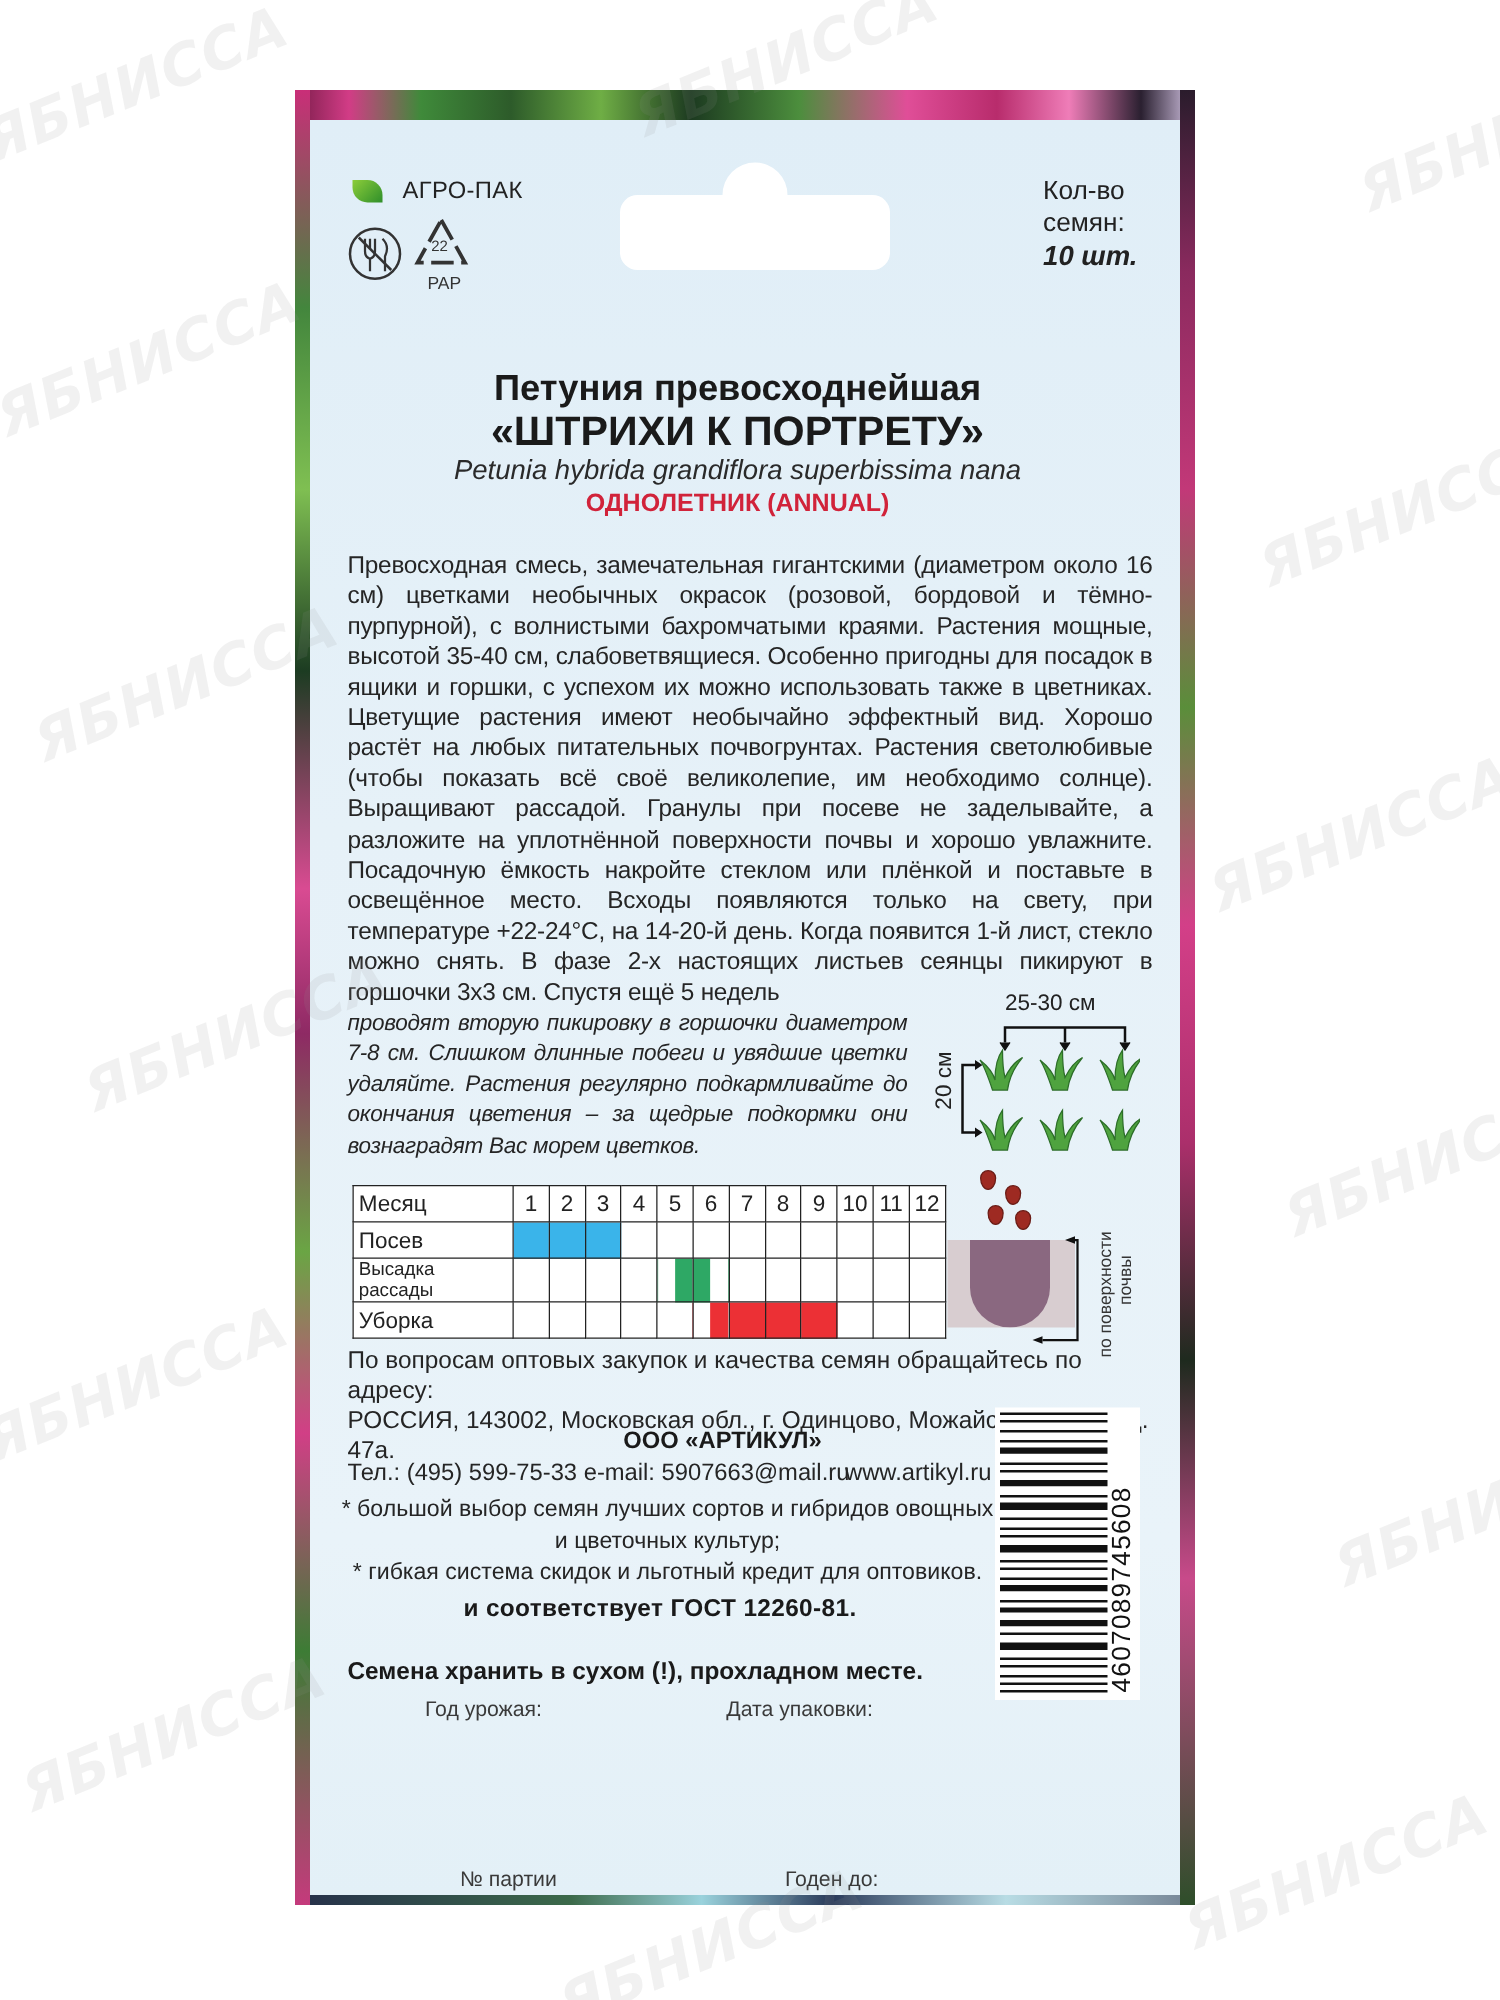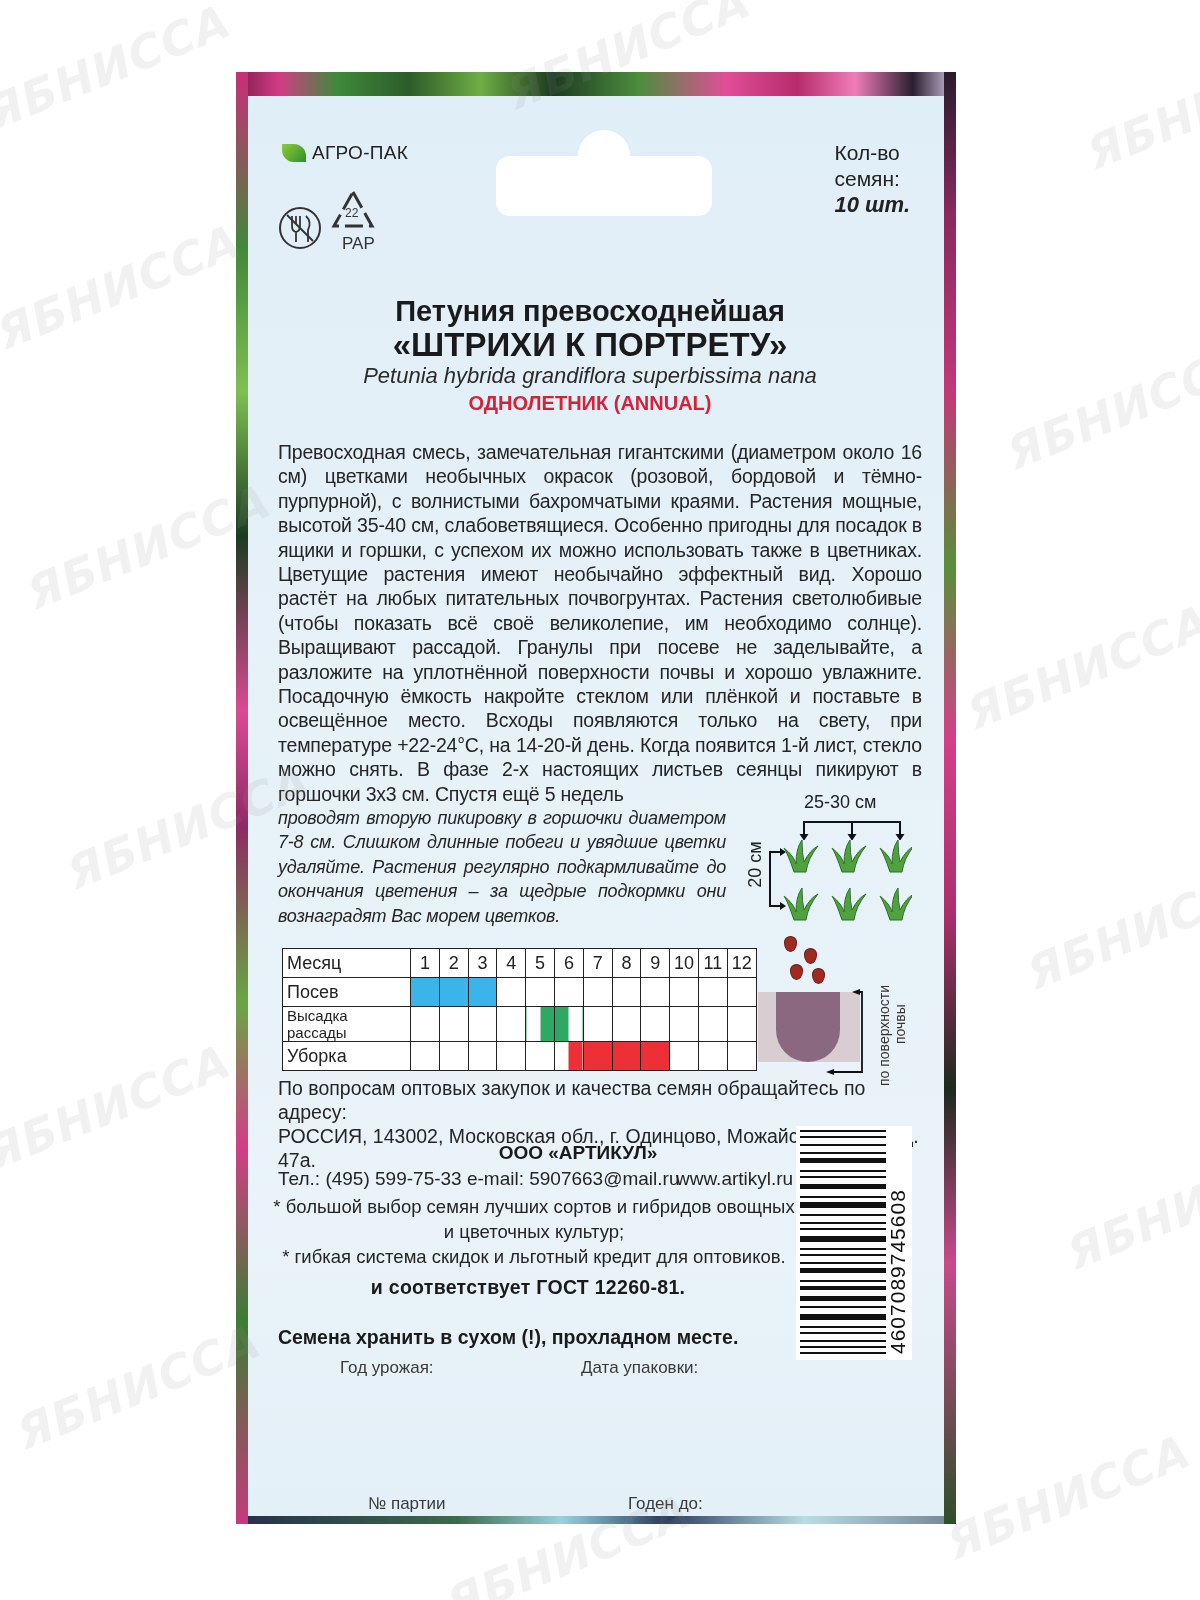--- a/index.html
+++ b/index.html
@@ -17,24 +17,24 @@
   .packet-right-strip { position: absolute; right: 0; top: 0; width: 12px; height: 100%;
             background: linear-gradient(180deg,#2a1c2c 0%,#8a2a5e 10%,#c23878 22%,#5a8e3a 34%,#d33f88 46%,#ab2f6b 58%,#1e2a1e 70%,#c84a8a 82%,#2e4e2a 100%); }
   .panel { position: absolute; left: 12px; top: 24px; right: 12px; bottom: 8px;
            background: linear-gradient(180deg,#e0eef7 0%,#e6f1f8 40%,#e9f3f9 80%,#e3f0f7 100%); }
   .bottom-edge { position: absolute; left: 12px; right: 12px; bottom: 0; height: 8px;
            background: linear-gradient(90deg,#27324a 0%,#3c6a4a 30%,#9ad2dc 45%,#2a3a5a 60%,#b8dce4 80%,#7a8a9a 100%); }
 
   .hang-hole { position: absolute; left: 248px; top: 60px; width: 216px; height: 60px; background: #fff; border-radius: 14px; }
   .hang-hole-top { position: absolute; left: 330px; top: 34px; width: 52px; height: 40px; background: #fff; border-radius: 26px 26px 0 0; }
 
-  .brand { position: absolute; left: 34px; top: 46px; display: flex; align-items: center; gap: 6px; }
+  .brand { position: absolute; left: 34px; top: 46px; display: flex; align-items: center; gap: 16px; }
   .brand-leaf { width: 24px; height: 18px; background: linear-gradient(135deg,#8ccd3a,#2f8f2a); border-radius: 0 12px 0 12px; }
   .brand-name { font-size: 19px; color: #222; letter-spacing: 0.3px; }
-  .cert-icons { position: absolute; left: 30px; top: 92px; display: flex; gap: 8px; align-items: flex-end; }
+  .cert-icons { position: absolute; left: 30px; top: 76px; display: flex; gap: 8px; align-items: center; }
   .qty { position: absolute; right: 34px; top: 44px; text-align: left; font-size: 21px; line-height: 26px; color: #222; }
   .qty-value { font-weight: bold; font-size: 22px; font-style: italic; }
 
   .title-block { position: absolute; left: 0; right: 12px; top: 198px; text-align: center; }
   .title1 { font-size: 29px; font-weight: bold; line-height: 34px; color: #1a1a1a; }
   .title2 { font-size: 33px; font-weight: bold; line-height: 34px; color: #1a1a1a; }
   .latin { font-size: 22px; font-style: italic; line-height: 28px; color: #2a2a2a; }
   .annual { font-size: 20px; font-weight: bold; line-height: 26px; color: #d1233a; }
 
   .desc { position: absolute; left: 30px; width: 644px; top: 344px; font-size: 19.5px; line-height: 24.4px;
@@ -113,21 +113,21 @@
         <circle cx="22" cy="22" r="20" fill="none" stroke="#333" stroke-width="2"></circle>
         <path d="M14 10 v10 q0 5 4 6 v10 M18 10 v8 M22 10 v10 q0 5 -4 6" fill="none" stroke="#333" stroke-width="1.8"></path>
         <path d="M28 10 q6 6 2 14 v12" fill="none" stroke="#333" stroke-width="1.8"></path>
         <line x1="9" y1="9" x2="35" y2="35" stroke="#333" stroke-width="2"></line>
       </svg>
       <div style="position:relative;width:46px;height:62px;">
         <svg width="46" height="44" viewBox="0 0 46 44">
           <path d="M23 4 L42 38 L4 38 Z" fill="none" stroke="#333" stroke-width="3" stroke-dasharray="18 6"></path>
         </svg>
         <span style="position:absolute;left:15px;top:18px;font-size:12px;color:#333;">22</span>
-        <span style="position:absolute;left:12px;top:46px;font-size:17px;color:#333;">PAP</span>
+        <span style="position:absolute;left:12px;top:46px;font-size:14px;color:#333;">PAP</span>
       </div>
     </div>
     <div class="qty">
       <div>Кол-во</div>
       <div>семян:</div>
       <div class="qty-value">10 шт.</div>
     </div>
 
     <div class="title-block">
       <div class="title1">Петуния превосходнейшая</div>

